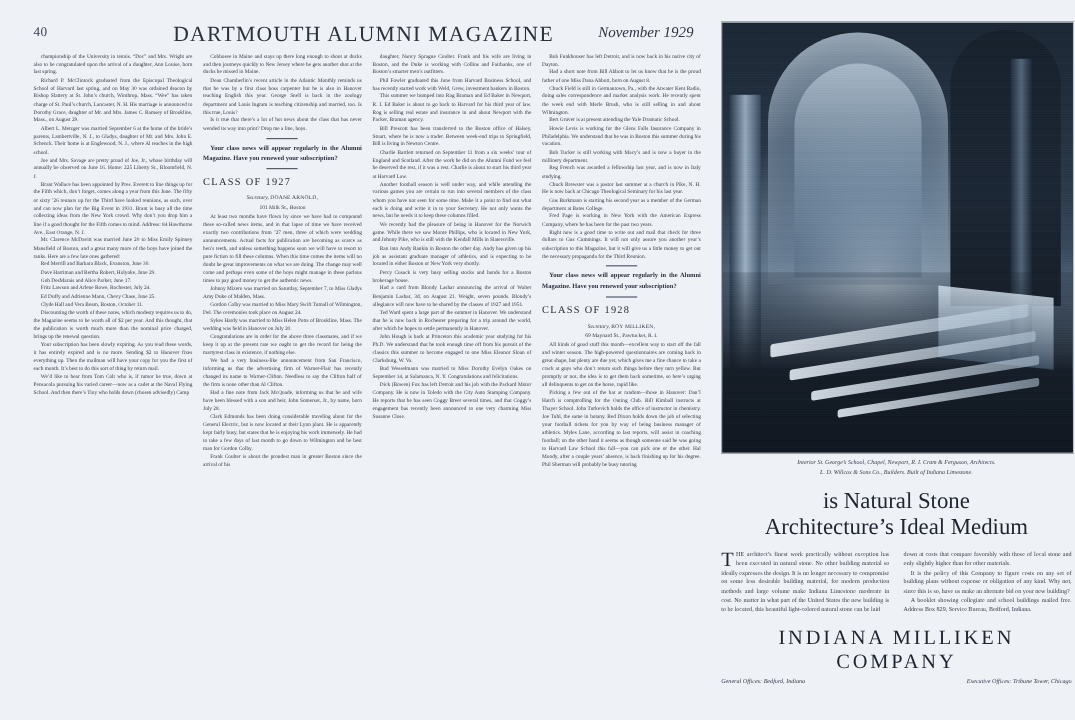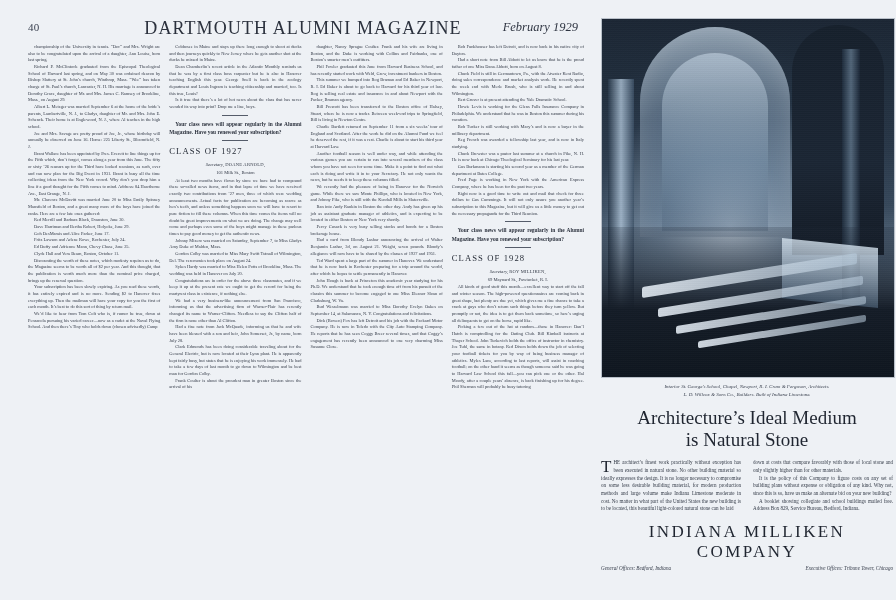--- a/index.html
+++ b/index.html
@@ -89,21 +89,21 @@
 </head>
 <body>
 
 <div class="page">
 
   <div class="editorial">
 
     <div class="masthead">
       <div class="folio">40</div>
       <div class="mast-title">DARTMOUTH ALUMNI MAGAZINE</div>
-      <div class="mast-date">February 1929</div>
+      <div class="mast-date">November 1929</div>
     </div>
 
     <div class="cols">
 
       <div class="col">
         <p>championship of the University in tennis. “Doc” and Mrs. Wright are also to be congratulated upon the arrival of a daughter, Ann Louise, born last spring.</p>
         <p>Richard P. McClintock graduated from the Episcopal Theological School of Harvard last spring, and on May 30 was ordained deacon by Bishop Slattery at St. John’s church, Winthrop, Mass. “Wee” has taken charge of St. Paul’s church, Lancaster, N. H. His marriage is announced to Dorothy Grace, daughter of Mr. and Mrs. James C. Ramsey of Brookline, Mass., on August 29.</p>
         <p>Albert L. Metzger was married September 6 at the home of the bride’s parents, Lambertville, N. J., to Gladys, daughter of Mr. and Mrs. John E. Schenck. Their home is at Englewood, N. J., where Al teaches in the high school.</p>
         <p>Joe and Mrs. Savage are pretty proud of Joe, Jr., whose birthday will annually be observed on June 16. Home: 225 Liberty St., Bloomfield, N. J.</p>
         <p>Brant Wallace has been appointed by Pres. Everett to line things up for the Fifth which, don’t forget, comes along a year from this June. The fifty or sixty ’26 reunars up for the Third have looked reunions, as such, over and can now plan for the Big Event in 1931. Brant is busy all the time collecting ideas from the New York crowd. Why don’t you drop him a line if a good thought for the Fifth comes to mind. Address: 84 Hawthorne Ave., East Orange, N. J.</p>
@@ -213,22 +213,22 @@
         <div class="beam b4"></div>
         <div class="grain"></div>
       </div>
 
       <div class="photo-caption">
         <div>Interior St. George’s School, Chapel, Newport, R. I.   Cram &amp; Ferguson, Architects.</div>
         <div>L. D. Willcox &amp; Sons Co., Builders.   Built of Indiana Limestone.</div>
       </div>
 
       <div class="ad-head">
+        <div>is Natural Stone</div>
         <div>Architecture’s Ideal Medium</div>
-        <div>is Natural Stone</div>
       </div>
 
       <div class="ad-cols">
         <div class="ad-col">
           <span class="dropcap">T</span>
           <p class="nodent">HE architect’s finest work practically without exception has been executed in natural stone. No other building material so ideally expresses the design. It is no longer necessary to compromise on some less desirable building material, for modern production methods and large volume make Indiana Limestone moderate in cost. No matter in what part of the United States the new building is to be located, this beautiful light-colored natural stone can be laid</p>
         </div>
         <div class="ad-col">
           <p class="nodent">down at costs that compare favorably with those of local stone and only slightly higher than for other materials.</p>
           <p>It is the policy of this Company to figure costs on any set of building plans without expense or obligation of any kind. Why not, since this is so, have us make an alternate bid on your new building?</p>

